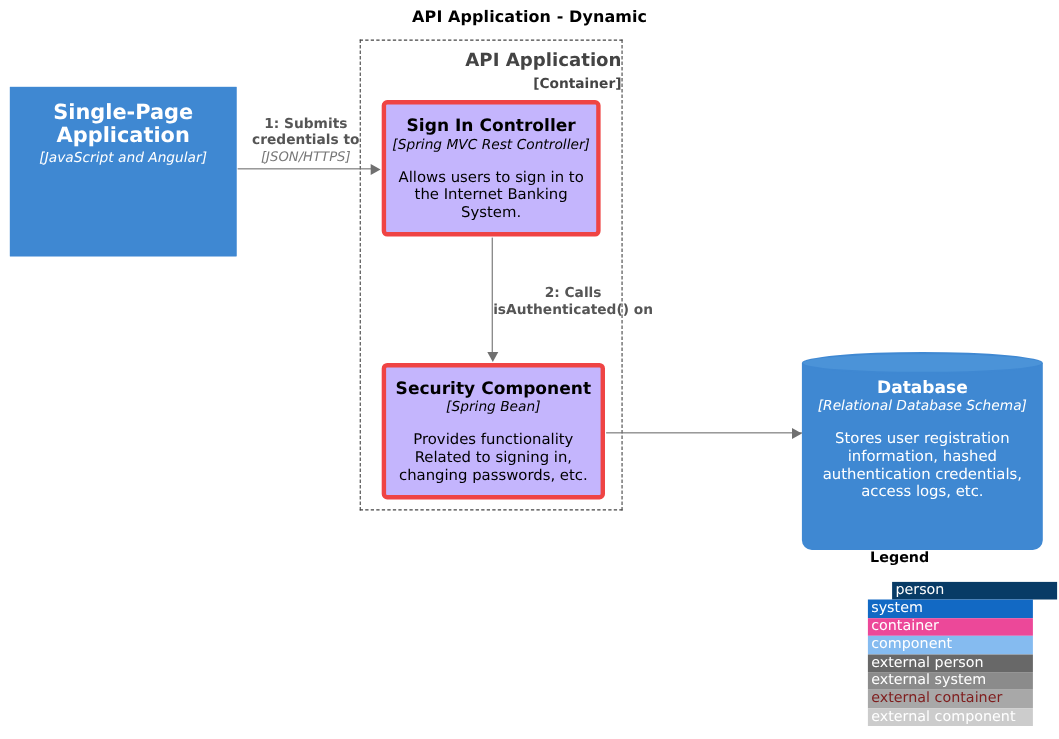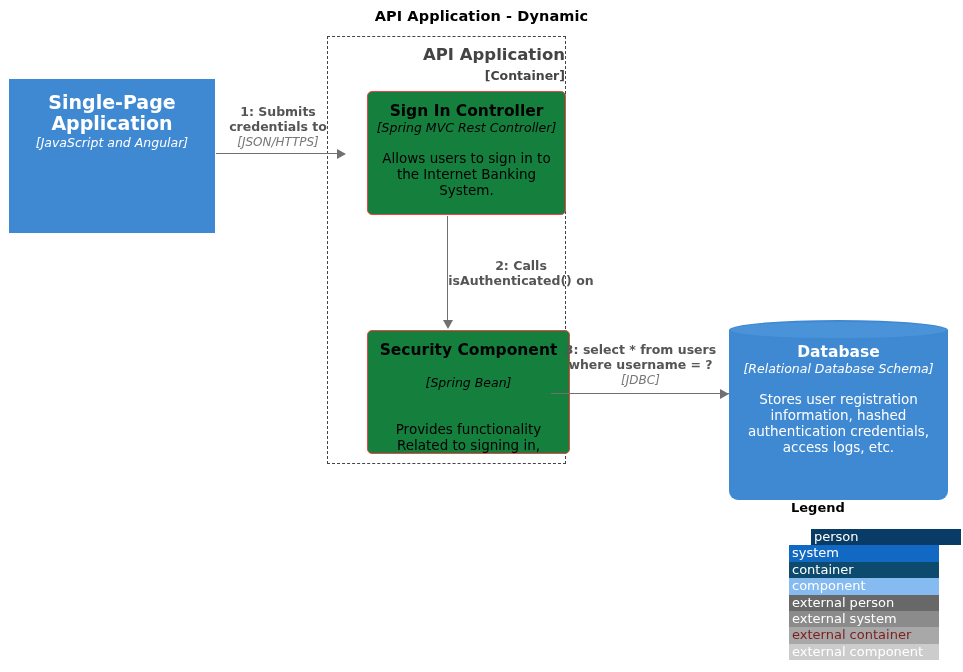--- a/index.html
+++ b/index.html
@@ -83,25 +83,24 @@
     background: #3f88d2;
     border: 1px solid #3f88d2;
     color: #ffffff;
   }
   .node.system .n-name { font-size: 19px; }
   .node.system .n-type { font-size: 12.5px; }
   .node.system .n-desc { font-size: 13.5px; }
 
   
   .node.component {
-    background: #15803d;
-    border: 1px solid #ef4444;
+    background: #c4b5fd;
+    border: 4px solid #ef4444;
     border-radius: 5px;
     color: #000000;
-    margin-left: 20px;
   }
   .node.component .n-name { font-size: 15.5px; }
   .node.component .n-type { font-size: 12.5px; }
   .node.component .n-desc { font-size: 13.5px; }
 
   
   .cylinder {
     position: absolute;
   }
   .cylinder .cyl-body {
@@ -233,21 +232,21 @@
     <div class="n-name" style="width:170px;">Single-Page Application</div>
     <div class="n-type" style="margin-top:1px;">[JavaScript and Angular]</div>
   </div>
 
   <div class="node component" style="left:347px; top:91px; width:199px; height:124px; padding-top:11px;">
     <div class="n-name">Sign In Controller</div>
     <div class="n-type" style="margin-top:1px;">[Spring MVC Rest Controller]</div>
     <div class="n-desc" style="margin-top:14px; width:180px;">Allows users to sign in to the Internet Banking System.</div>
   </div>
 
-  <div class="node component" style="left:347px; top:330px; width:203px; height:124px; padding-top:11px;gap:16px;">
+  <div class="node component" style="left:347px; top:330px; width:203px; height:124px; padding-top:11px;">
     <div class="n-name">Security Component</div>
     <div class="n-type" style="margin-top:1px;">[Spring Bean]</div>
     <div class="n-desc" style="margin-top:14px; width:190px;">Provides functionality Related to signing in, changing passwords, etc.</div>
   </div>
 
   <div class="cylinder" style="left:729px; top:320px; width:219px; height:180px;">
     <div class="cyl-body"></div>
     <div class="cyl-top">
       <div class="cyl-top-shade"></div>
     </div>
@@ -267,31 +266,27 @@
 
   <div class="rel-line-v" style="left:447px; top:216px; height:106px;"></div>
   <div class="arrowhead-down" style="left:442.5px; top:320px;"></div>
   <div class="rel-label" style="left:447px; top:259px; width:148px;">
     <div class="rl-desc">2: Calls isAuthenticated() on</div>
     <div class="rl-tech"></div>
   </div>
 
   <div class="rel-line-h" style="left:551px; top:393px; width:178px;"></div>
   <div class="arrowhead-right" style="left:720px; top:388.5px;"></div>
-  <div class="rel-label" style="left:563px; top:343px; width:155px;">
-    <div class="rl-desc">3: select * from users where username = ?</div>
-    <div class="rl-tech">[JDBC]</div>
-  </div>
 
   <div class="legend" style="left:789px; top:500px;">
     <div class="legend-title">Legend</div>
     <div id="legend-rows">
         <div class="legend-row" style="background: rgb(8, 59, 102); color: rgb(255, 255, 255); margin-left: 22px;">person</div>
         <div class="legend-row" style="background: rgb(18, 105, 196); color: rgb(255, 255, 255);">system</div>
-        <div class="legend-row" style="background: #0c4a6e; color: rgb(255, 255, 255);">container</div>
+        <div class="legend-row" style="background: #ec4899; color: rgb(255, 255, 255);">container</div>
         <div class="legend-row" style="background: rgb(133, 187, 240); color: rgb(255, 255, 255);">component</div>
         <div class="legend-row" style="background: rgb(104, 104, 104); color: rgb(255, 255, 255);">external person</div>
         <div class="legend-row" style="background: rgb(139, 139, 139); color: rgb(255, 255, 255);">external system</div>
         <div class="legend-row" style="background: rgb(168, 168, 168); color: #7f1d1d;">external container</div>
         <div class="legend-row" style="background: rgb(204, 204, 204); color: rgb(255, 255, 255);">external component</div>
       </div>
   </div>
 
 </div>
 

